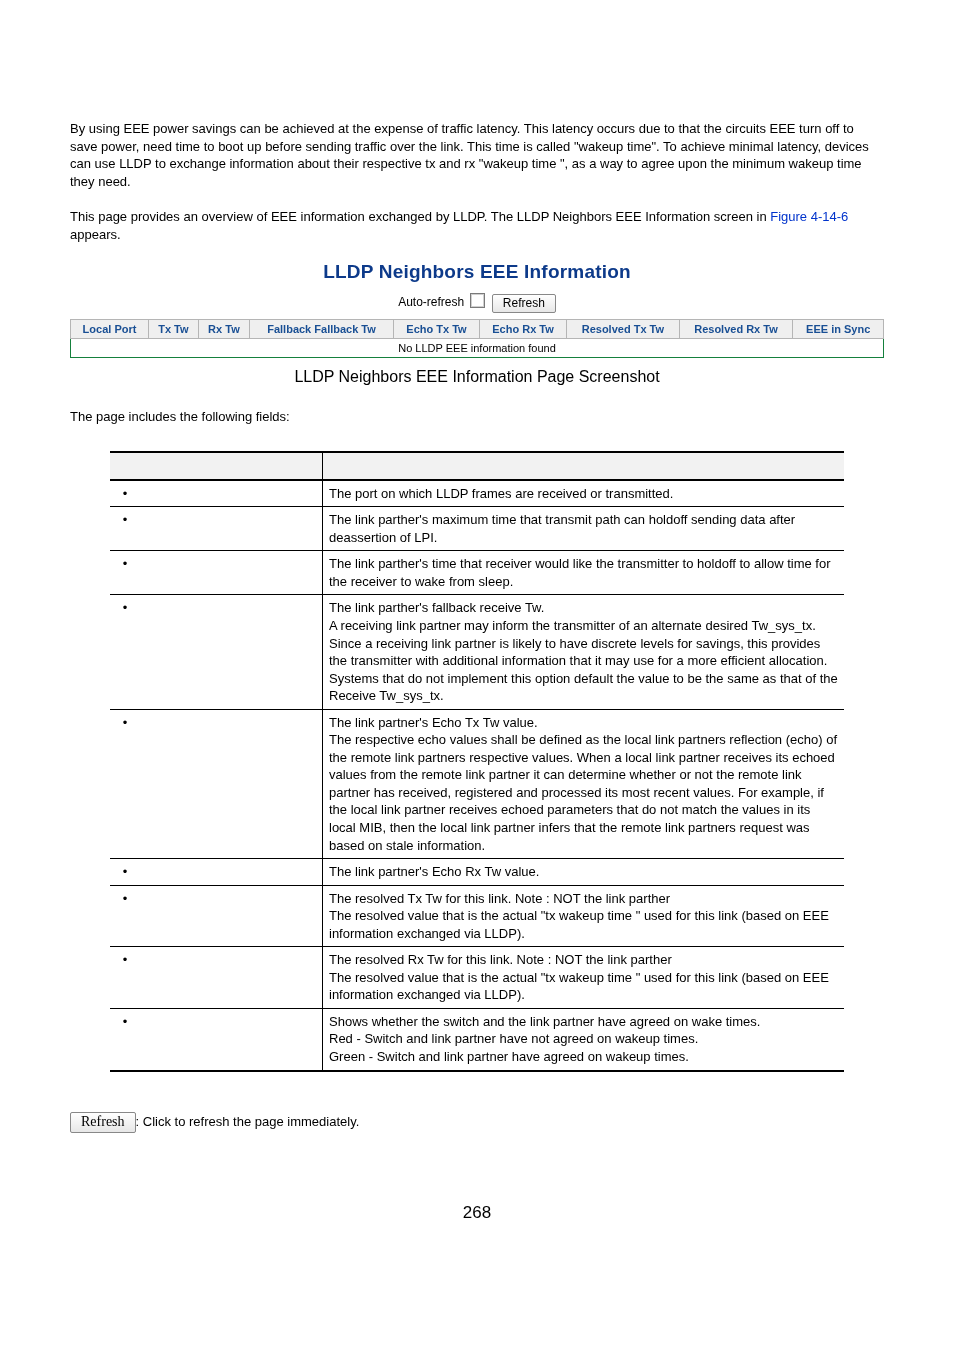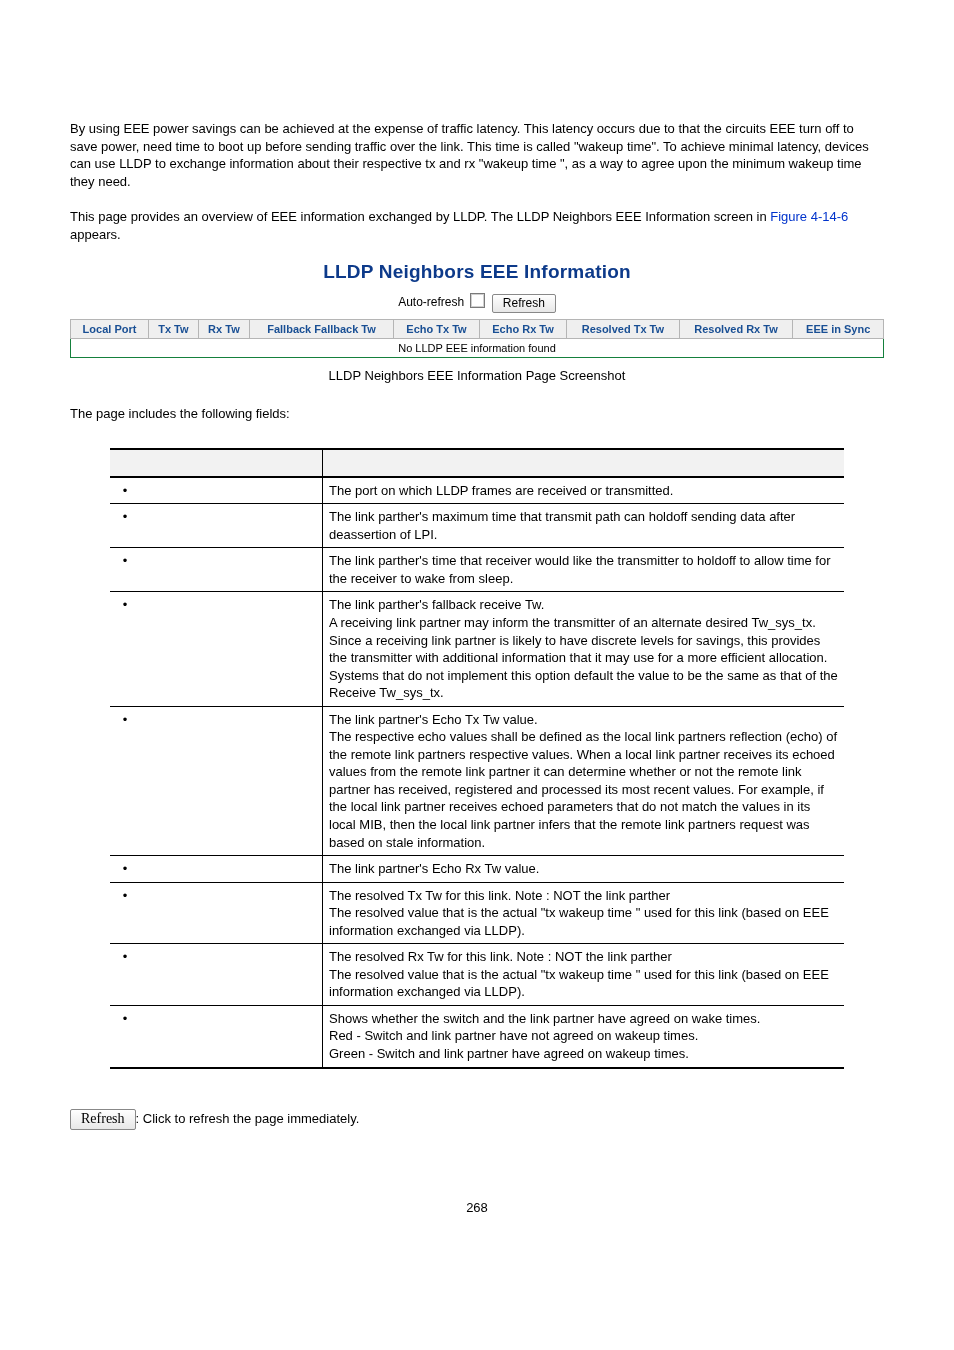--- a/index.html
+++ b/index.html
@@ -70,21 +70,21 @@
     white-space: nowrap;
   }
   table.grid td {
     border: 1px solid #15803d;
     padding: 3px 5px;
     text-align: center;
     background: #fff;
   }
   .caption {
     text-align: center;
-    font-size: 13px;
+    font-size: 16px;
     margin: 10px 0 22px 0;
   }
   .fields-intro { margin-bottom: 26px; }
   .fields-wrap { padding: 0 40px; }
   table.fields {
     border-collapse: collapse;
     width: 100%;
     font-size: 13px;
   }
   table.fields td {
@@ -108,21 +108,21 @@
   table.fields td.obj .dot {
     display: inline-block;
     width: 18px;
     text-align: center;
   }
   table.fields tr:last-child td { border-bottom: 2px solid #000; }
   .post-buttons { margin-top: 40px; }
   .post-buttons .line { margin-bottom: 10px; }
   .pagenum {
     text-align: center;
-    font-size: 13px;
+    font-size: 17px;
     margin-top: 70px;
   }
 </style>
 </head>
 <body>
 
 <div class="page">
 
   <div class="para-block">
     <p>By using EEE power savings can be achieved at the expense of traffic latency. This latency occurs due to that the circuits EEE turn off to save power, need time to boot up before sending traffic over the link. This time is called "wakeup time". To achieve minimal latency, devices can use LLDP to exchange information about their respective tx and rx "wakeup time ", as a way to agree upon the minimum wakeup time they need.</p>

